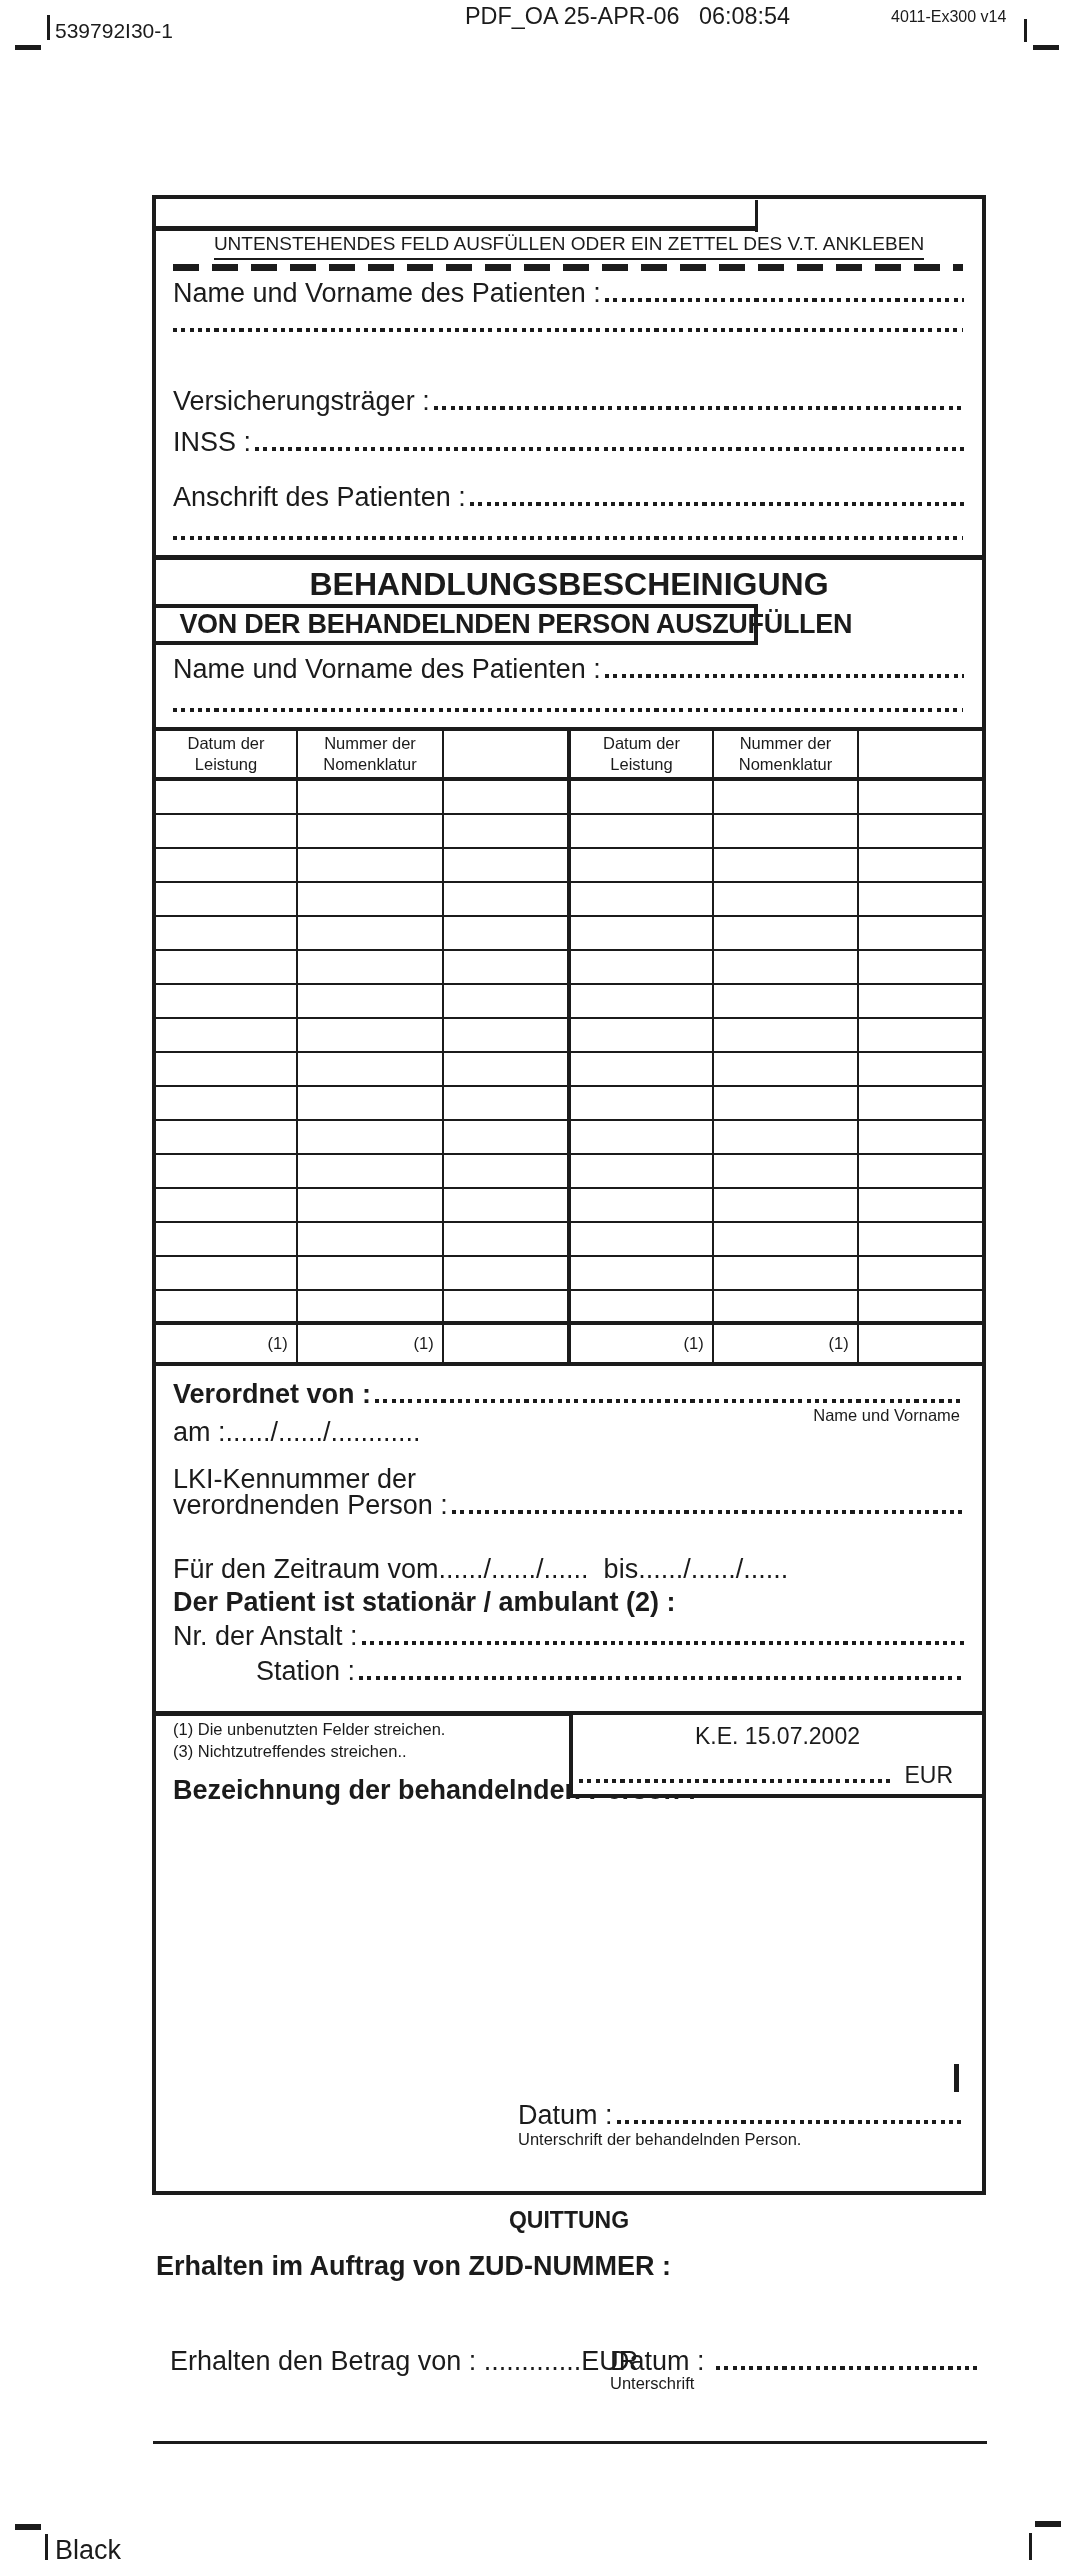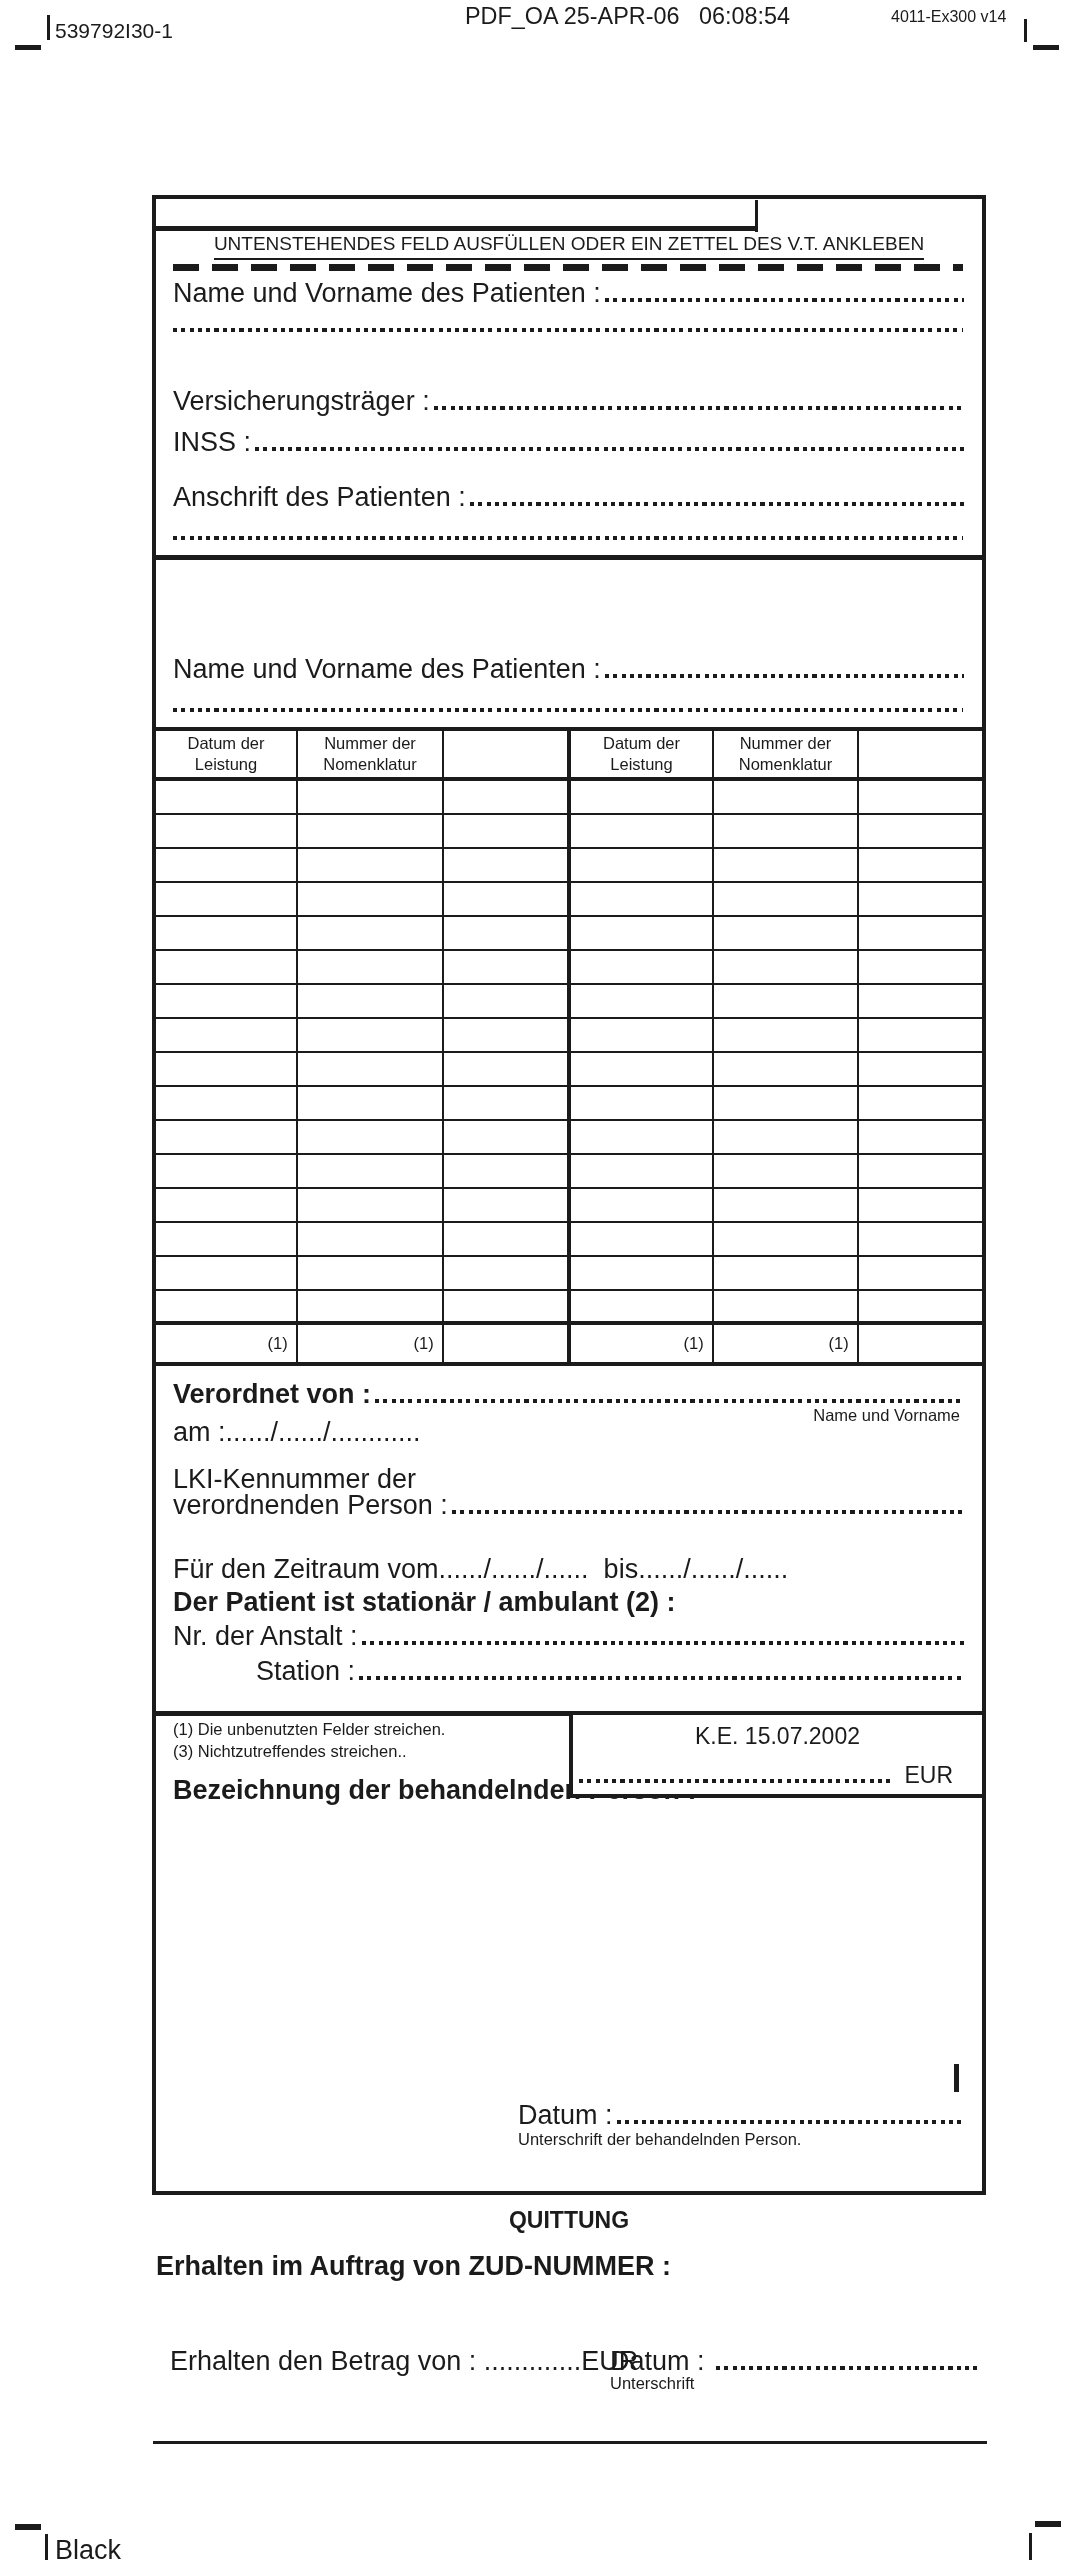--- a/index.html
+++ b/index.html
@@ -103,21 +103,25 @@
   </div>
 
   <div class="abs frow" style="left:173px; top:482px; right:109px;">
     <span class="txt t30">Anschrift des Patienten :</span>
     <span class="lead"></span>
   </div>
   <div class="abs dotline" style="left:173px; top:536px; width:790px;"></div>
 
   <div class="abs divider" style="left:152px; top:555px; width:834px; height:4.8px;"></div>
 
-
+  <div class="abs ctr txt t46 b" style="left:152px; top:566px; width:834px;">BEHANDLUNGSBESCHEINIGUNG</div>
+
+  <div class="abs vbbox" style="left:152px; top:604px; width:606px; height:41px;">
+    <span class="txt t30 b" style="letter-spacing:-0.3px;">VON DER BEHANDELNDEN PERSON AUSZUFÜLLEN</span>
+  </div>
 
   <div class="abs frow" style="left:173px; top:654px; right:109px;">
     <span class="txt t30">Name und Vorname des Patienten :</span>
     <span class="lead"></span>
   </div>
   <div class="abs dotline" style="left:173px; top:708px; width:790px;"></div>
 
   <div class="abs tbl" style="left:152px; top:727px; width:834px;">
     <div class="trow thead">
       <div class="tcell c0">

